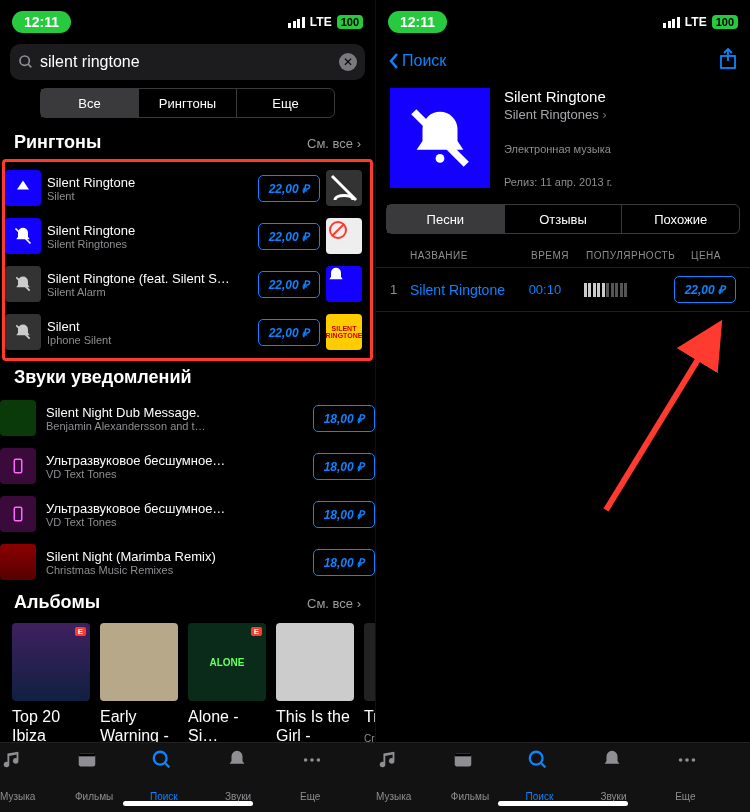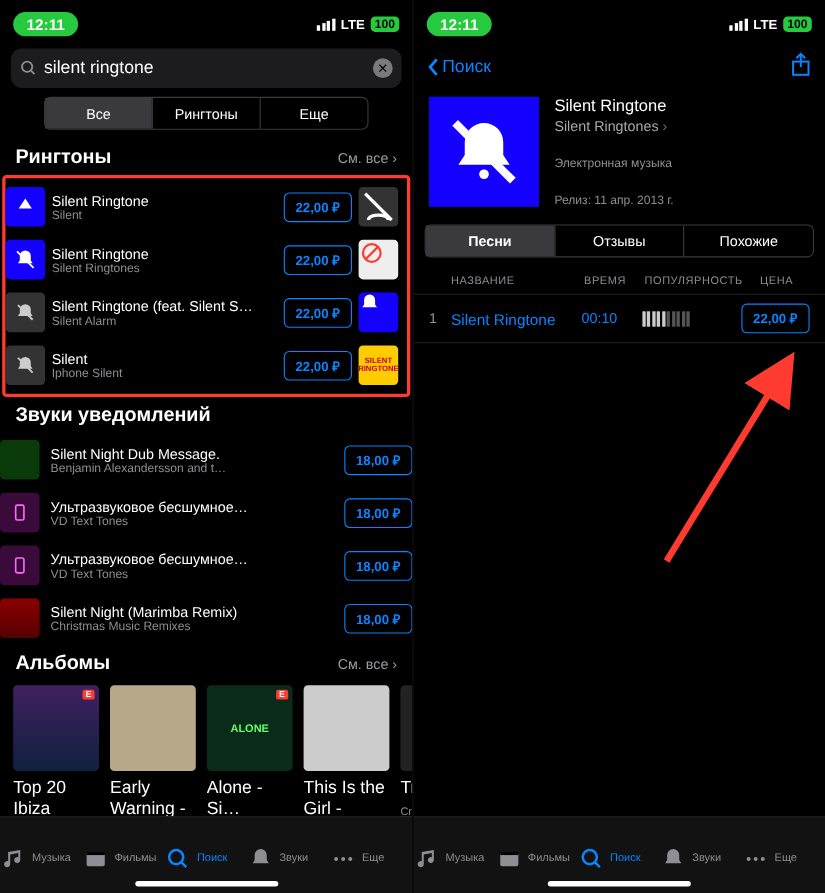--- a/index.html
+++ b/index.html
@@ -28,52 +28,52 @@
   .seg > div + div { border-left:1px solid #3a3a3c; }
   
   .sec-header { display:flex; justify-content:space-between; align-items:baseline; padding:6px 14px 6px; }
   .sec-header .title { font-size:18px; font-weight:600; }
   .sec-header .see-all { font-size:13px; color:#9c9ca1; }
   .row { display:flex; align-items:center; padding:6px 0; gap:10px; }
   .thumb { width:36px; height:36px; border-radius:4px; flex:none; display:flex; align-items:center; justify-content:center; }
   .row-text { flex:1; min-width:0; }
   .row-title { font-size:13px; color:#fff; white-space:nowrap; overflow:hidden; text-overflow:ellipsis; }
   .row-sub { font-size:11px; color:#8e8e93; white-space:nowrap; overflow:hidden; text-overflow:ellipsis;}
-  .price-btn { border:1.5px solid #0a84ff; color:#0a84ff; font-size:12px; font-weight:600; border-radius:5px; padding:4px 10px; white-space:nowrap; }
+  .price-btn { border:1.5px solid #0a84ff; color:#0a84ff; font-size:12px; font-weight:600; border-radius:5px; padding:4px 10px; white-space:nowrap;font-style:italic; }
   .hi-box { border:3px solid #ff3b30; border-radius:4px; padding:2px 0; margin:0 2px; }
   .side-thumb { width:36px; height:36px; border-radius:4px; flex:none; }
   .row2 { display:flex; align-items:center; gap:6px; padding:6px 4px 6px 0; }
   .row2 .side-extra { width:40px; flex:none; display:flex; align-items:center;}
   
   .albums { display:flex; gap:10px; padding:4px 12px 8px; overflow:hidden;}
   .album { width:78px; flex:none; }
   .album .cover { width:78px; height:78px; border-radius:4px; background:#333; display:flex; align-items:center; justify-content:center; position:relative; overflow:hidden;}
   .album .at { font-size:16px; margin-top:6px; color:#fff; line-height:1.2; min-height:26px; overflow:hidden;}
   .album .as { font-size:10px; color:#8e8e93;text-decoration:underline;}
   .explicit { position:absolute; top:4px; right:4px; background:#ff3b30; color:#fff; font-size:8px; font-weight:700; padding:0 3px; border-radius:2px;}
   
   .tabbar { position:absolute; bottom:0; left:0; right:0; height:70px; background:#121212; border-top:1px solid #222; display:flex; padding-top:6px; }
-  .tabbar .tab { flex:1; display:flex; flex-direction:row; align-items:center; gap:5px; color:#8e8e93; font-size:10px;}
+  .tabbar .tab { flex:1; display:flex; flex-direction:column; align-items:flex-start; gap:20px; color:#8e8e93; font-size:10px;}
   .tabbar .tab.active { color:#0a84ff; }
   .tabbar svg { width:24px; height:22px; }
   .home-ind { position:absolute; bottom:6px; left:50%; transform:translateX(-50%); width:130px; height:5px; background:#fff; border-radius:3px;}
   
   .nav { display:flex; align-items:center; justify-content:space-between; padding:4px 12px; height:34px;}
   .nav .back { color:#0a84ff; font-size:16px; display:flex; align-items:center; gap:2px;}
   .nav .share { color:#0a84ff; }
   .detail-top { display:flex; gap:14px; padding:10px 14px; }
   .art { width:100px; height:100px; background:#1400ff; display:flex; align-items:center; justify-content:center; flex:none;}
   .detail-info { flex:1; display:flex; flex-direction:column; }
   .d-title { font-size:15px; font-weight:500; }
   .d-artist { font-size:13px; color:#a8a8ad; margin-top:2px;}
   .d-artist::after{content:" ›"; color:#6a6a6e;}
   .d-meta { font-size:11px; color:#8e8e93; margin-top:auto;}
   .seg2 { margin:6px 10px; border:1px solid #3a3a3c; border-radius:6px; display:flex; height:30px;}
   .seg2 > div { flex:1; display:flex; align-items:center; justify-content:center; font-size:13px; color:#fff;}
-  .seg2 > div.active { background:#3a3a3c;font-weight:bold;}
+  .seg2 > div.active { background:#3a3a3c;}
   .seg2 > div + div { border-left:1px solid #3a3a3c;}
   .track-head { display:flex; padding:10px 14px 6px; font-size:10px; letter-spacing:0.5px; color:#8e8e93;}
   .th-name{flex:1;} .th-time{width:55px;} .th-pop{width:90px;} .th-price{width:60px; text-align:center;}
   .track-row { display:flex; align-items:center; padding:8px 14px; border-top:1px solid #1f1f1f; border-bottom:1px solid #1f1f1f;}
   .tr-idx{ width:14px; color:#8e8e93; font-size:13px;}
   .tr-name{ flex:1; color:#0a84ff; font-size:14px; padding-left:6px;}
   .tr-time{ width:55px; color:#0a84ff; font-size:13px;}
   .tr-pop{ width:90px; display:flex; gap:1.5px; }
   .tr-pop span{ width:3px; height:14px; background:#555;}
   .tr-pop span.on{ background:#ccc;}

